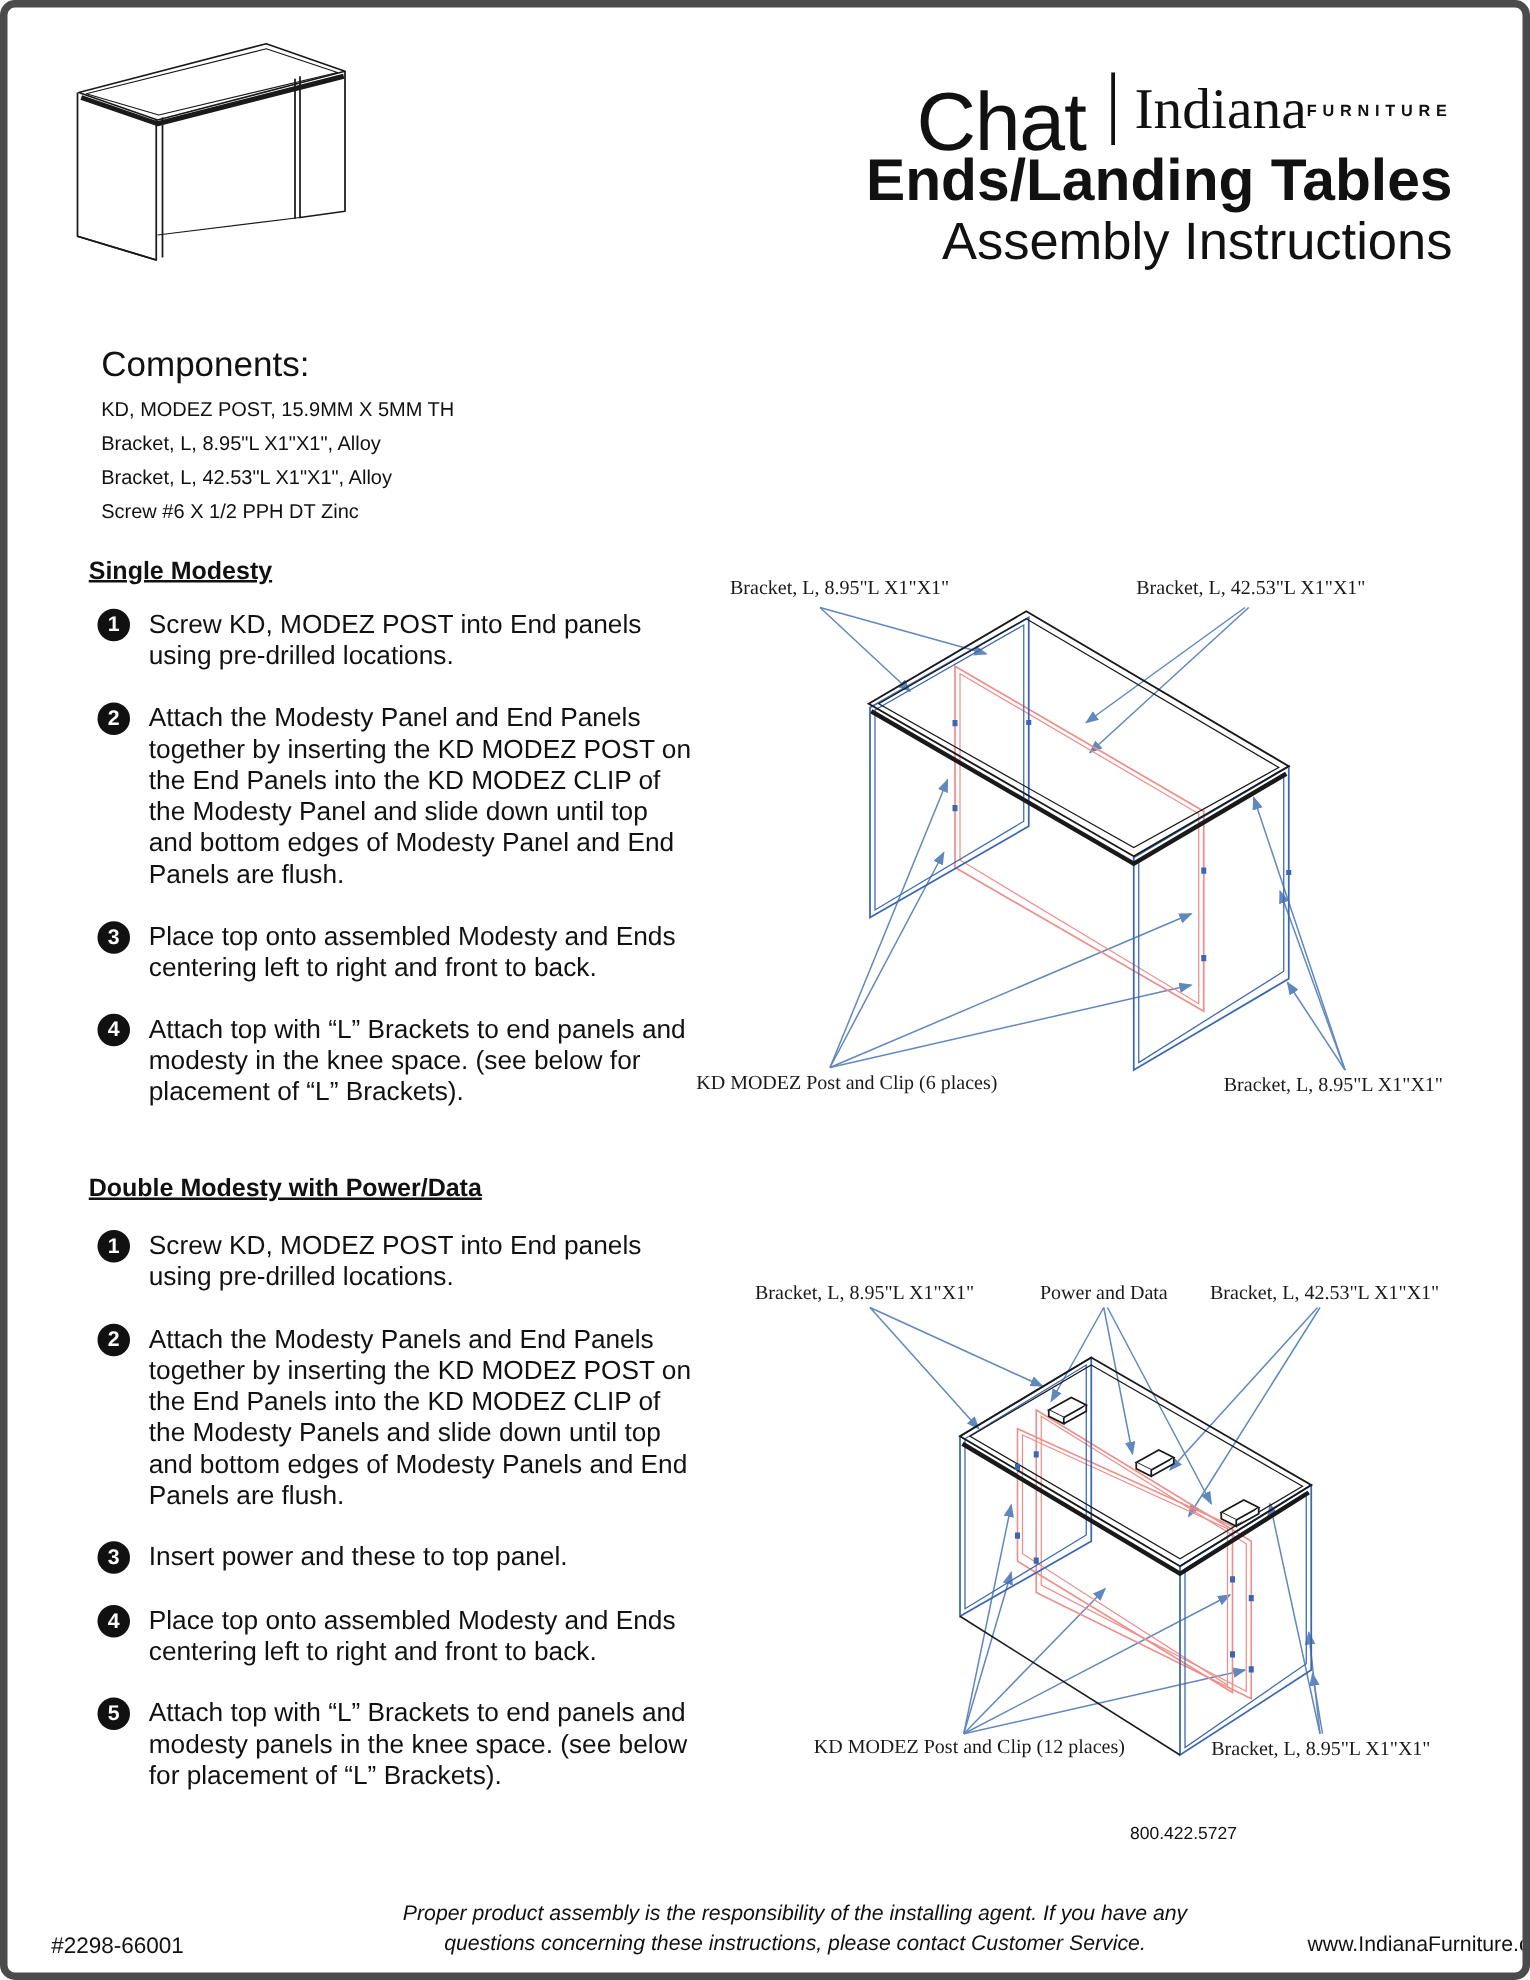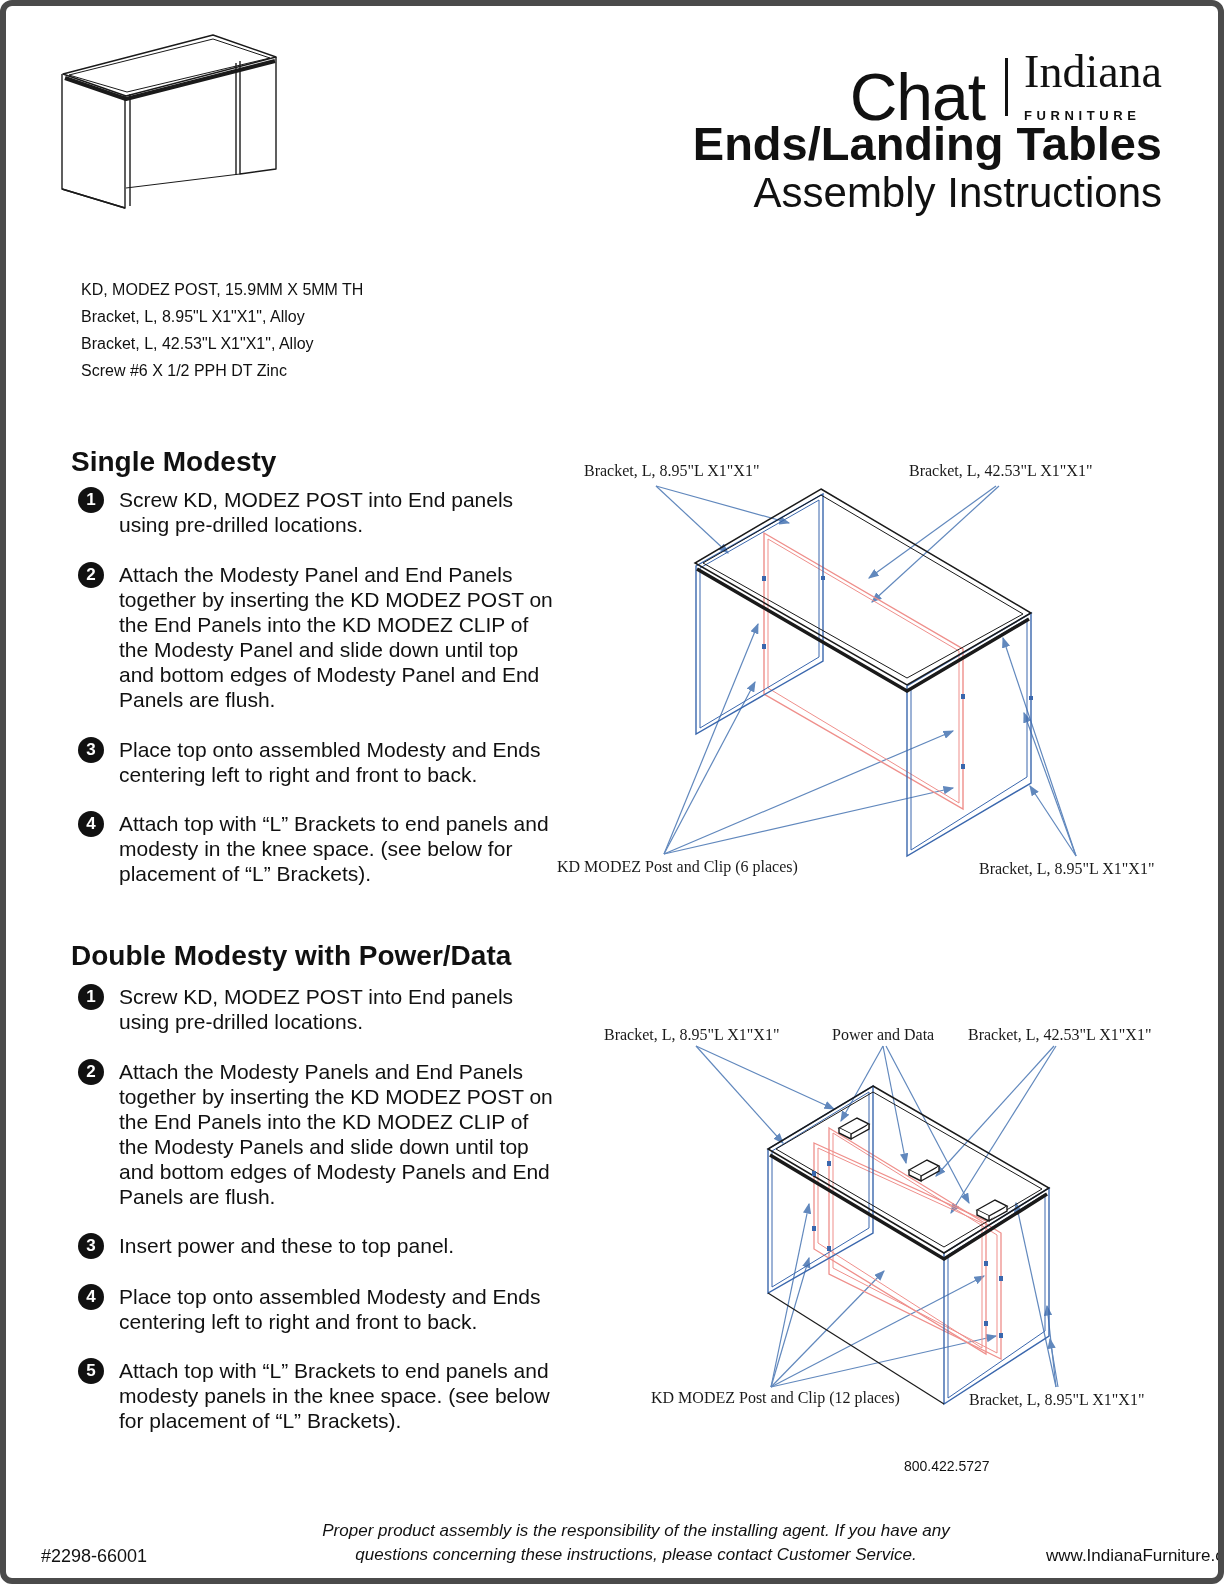--- a/index.html
+++ b/index.html
@@ -14,37 +14,37 @@
     font-family:"Liberation Sans",sans-serif;
     color:#111;
   }
   
   .brand-row{
     position:absolute;top:38px;right:56px;
     display:flex;align-items:center;
   }
   .brand-chat{font-size:66px;font-weight:400;letter-spacing:-1px;line-height:1;margin-top:20px;}
   .brand-divider{width:3px;height:58px;background:#111;margin:0 16px 0 20px;}
-  .brand-ind{display:flex;flex-direction:column;align-items:flex-start;}
+  .brand-ind{display:flex;flex-direction:row;align-items:flex-start;}
   .brand-indiana{font-family:"Liberation Serif",serif;font-size:46px;line-height:0.9;}
   .brand-furniture{font-size:13px;font-weight:600;letter-spacing:4.6px;margin-top:15px;}
   .doc-title{
     position:absolute;top:112px;right:56px;
     font-size:47px;font-weight:700;line-height:1.1;white-space:nowrap;
   }
   .doc-subtitle{
     position:absolute;top:164px;right:56px;
     font-size:42px;font-weight:400;line-height:1.1;white-space:nowrap;
   }
   
   .components{position:absolute;left:75px;top:270px;}
   .components h2{font-size:28px;font-weight:400;margin:0 0 7px 0;}
   .components div{font-size:16px;line-height:27px;}
   
-  .sec-head{position:absolute;left:65px;font-size:28px;font-weight:700;white-space:nowrap;}
+  .sec-head{position:absolute;left:65px;font-size:20px;font-weight:700;white-space:nowrap;text-decoration:underline;}
   .step{position:absolute;left:72px;display:flex;align-items:flex-start;width:480px;}
   .stepnum{
     width:26px;height:26px;border-radius:50%;background:#111;color:#fff;
     font-size:17px;font-weight:700;text-align:center;line-height:26px;
     flex-shrink:0;margin-top:0;
   }
   .steptext{margin:0 0 0 15px;font-size:21px;line-height:25px;width:440px;}
   
   .diagram{position:absolute;}
   .diagram svg{position:absolute;left:0;top:0;}
@@ -90,20 +90,21 @@
     <span class="brand-divider"></span>
     <span class="brand-ind">
       <span class="brand-indiana">Indiana</span>
       <span class="brand-furniture">FURNITURE</span>
     </span>
   </div>
   <div class="doc-title">Ends/Landing Tables</div>
   <div class="doc-subtitle">Assembly Instructions</div>
 
   <div class="components">
+    <h2>Components:</h2>
     <div>KD, MODEZ POST, 15.9MM X 5MM TH</div>
     <div>Bracket, L, 8.95"L X1"X1", Alloy</div>
     <div>Bracket, L, 42.53"L X1"X1", Alloy</div>
     <div>Screw #6 X 1/2 PPH DT Zinc</div>
   </div>
 
   <div class="sec-head" style="top:440px;">Single Modesty</div>
 
   <div class="step" style="top:481px;">
     <span class="stepnum">1</span>

